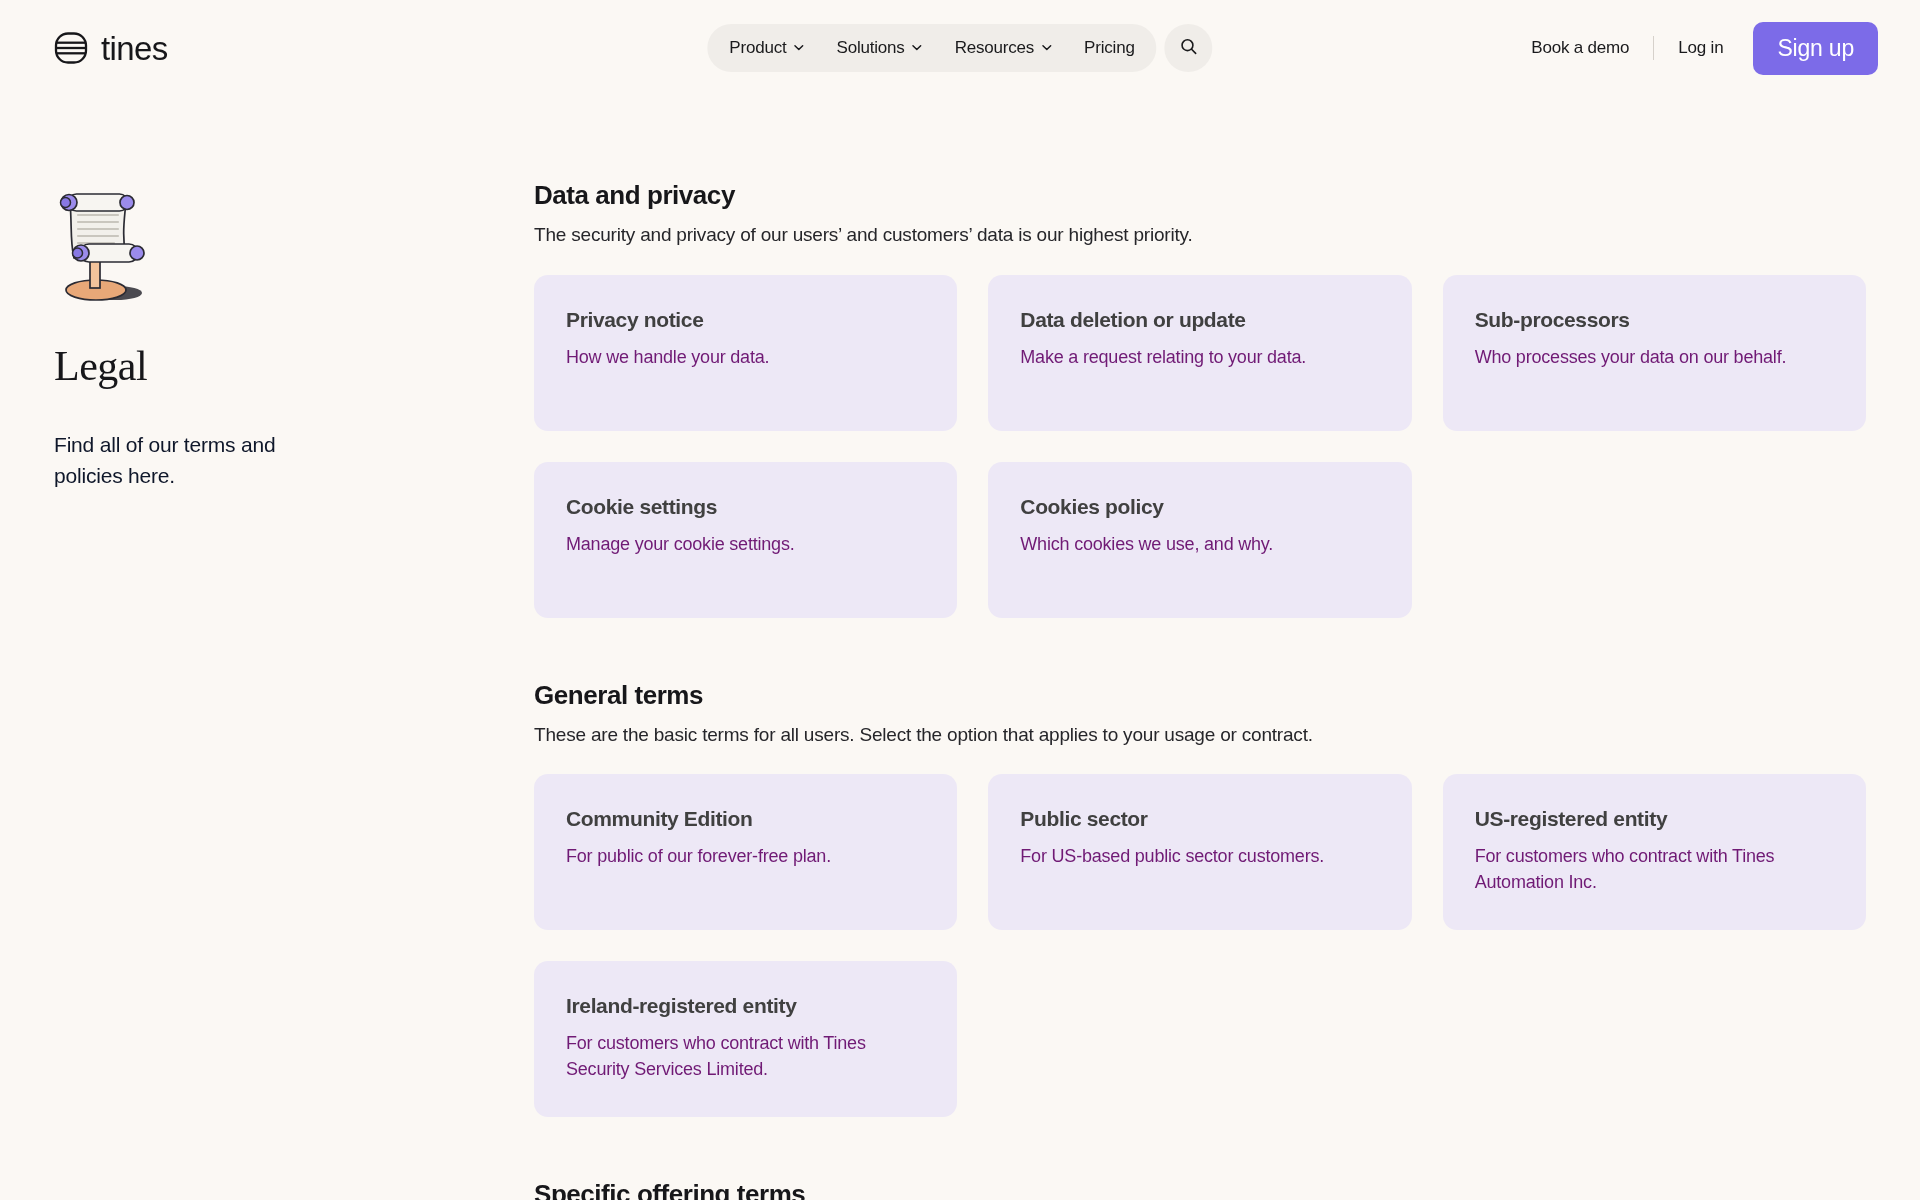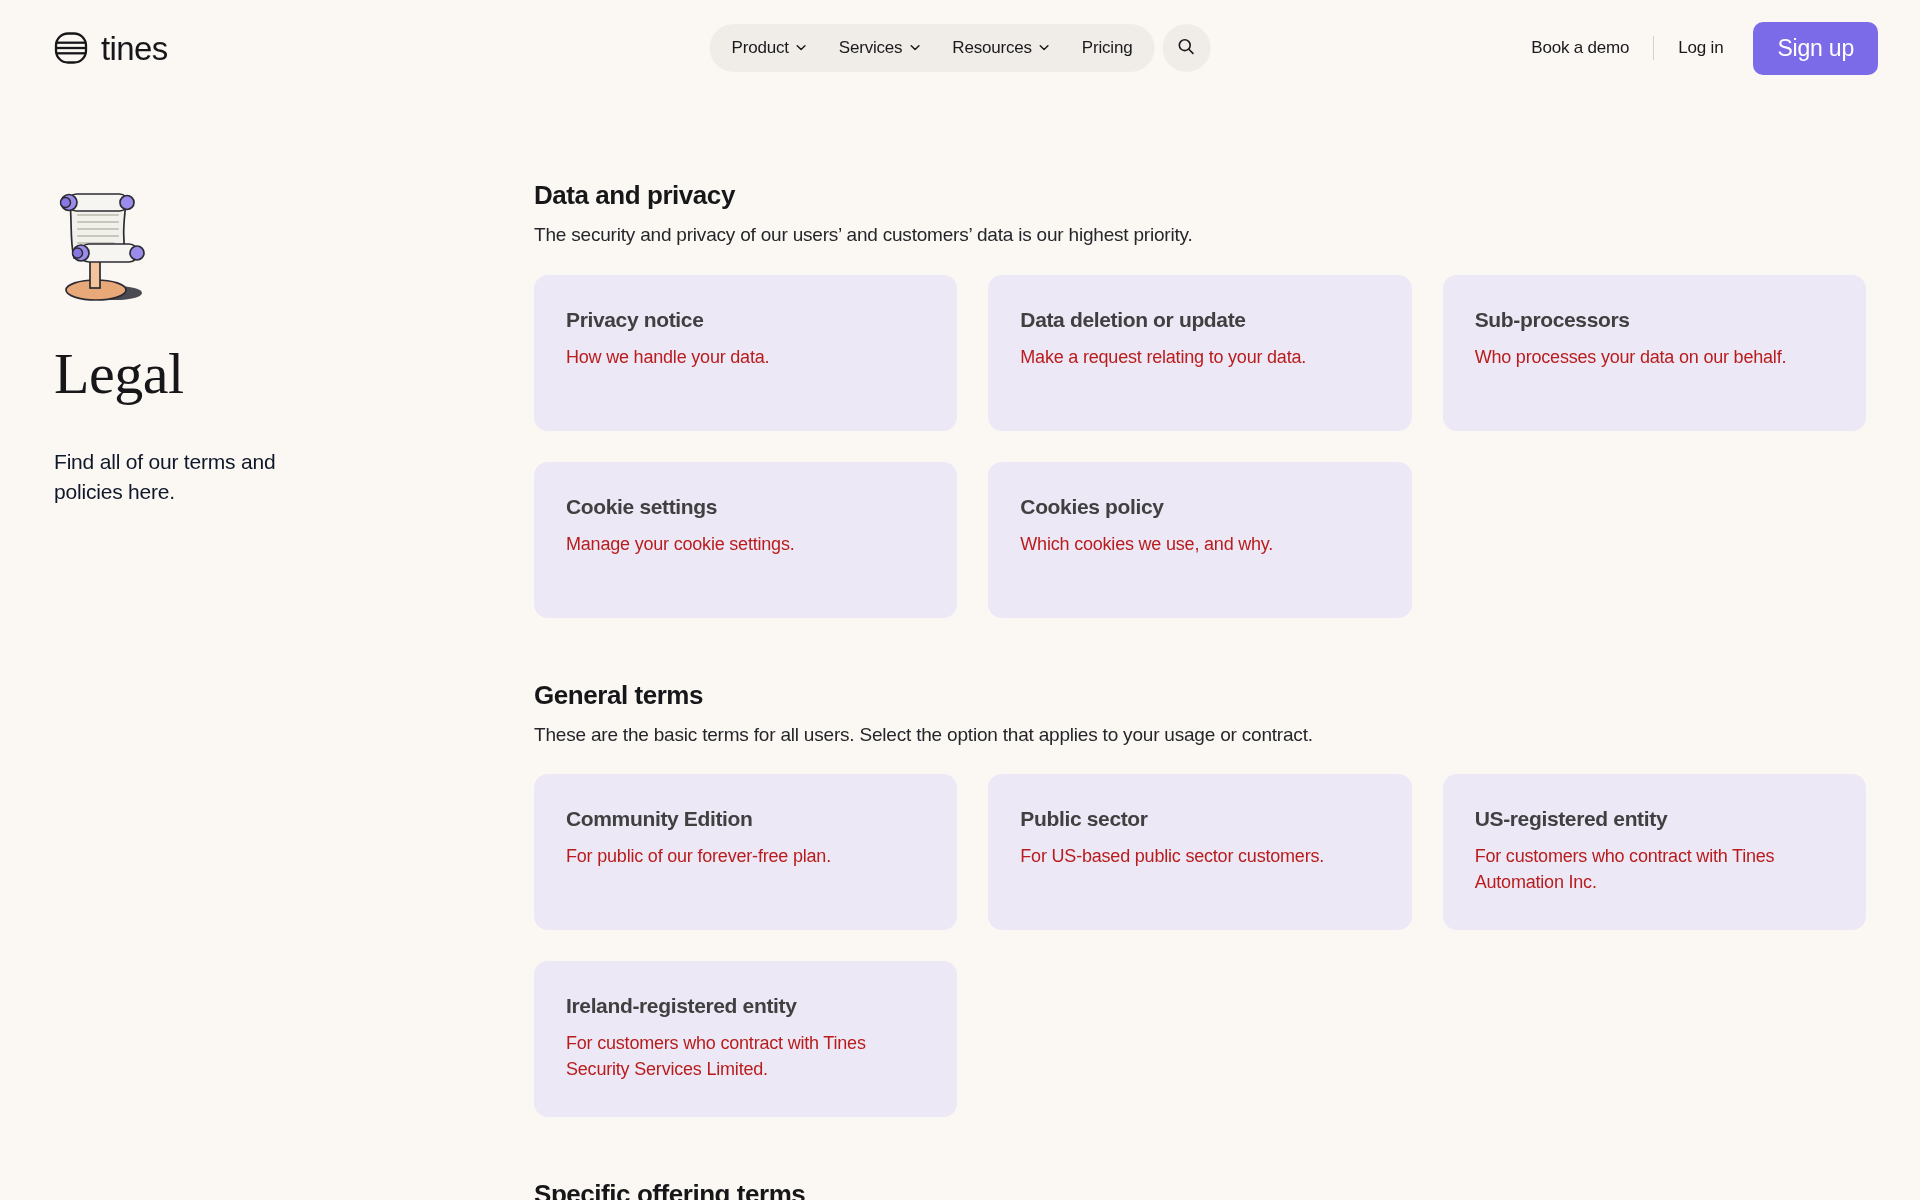--- a/index.html
+++ b/index.html
@@ -140,21 +140,21 @@
   .aside {
     width: 480px;
     flex: 0 0 480px;
     padding-right: 40px;
   }
 
   .scroll-illo { width: 104px; height: 128px; display: block; margin-bottom: 36px; }
 
   .page-title {
     font-family: "Liberation Serif", serif;
-    font-size: 58px;
+    font-size: 42px;
     font-weight: 400;
     line-height: 1.05;
     letter-spacing: -0.5px;
     color: #17171A;
     margin-bottom: 42px;
   }
   .page-sub {
     font-size: 21px;
     line-height: 1.45;
     letter-spacing: -0.2px;
@@ -201,21 +201,21 @@
     font-weight: 700;
     letter-spacing: -0.35px;
     color: #404040;
     margin-bottom: 12px;
     line-height: 1.2;
   }
   .card-desc {
     font-size: 18px;
     line-height: 1.45;
     letter-spacing: -0.2px;
-    color: #b91c1c;
+    color: #701a75;
   }
 
   .section-title-last { margin-bottom: 0; }
 </style>
 </head>
 <body>
 
 <header class="site-header">
 
   <a class="brand" href="#">
@@ -236,21 +236,21 @@
       <div class="nav-item">
         <span>Product</span>
         <span class="chev">
           <svg viewBox="0 0 12 12" width="11" height="11">
               <path d="M1.8 4L6 8.2 10.2 4" stroke="#1A1A1C" stroke-width="1.6" fill="none" stroke-linecap="round" stroke-linejoin="round"></path>
             </svg>
         </span>
       </div>
 
       <div class="nav-item">
-        <span>Services</span>
+        <span>Solutions</span>
         <span class="chev">
           <svg viewBox="0 0 12 12" width="11" height="11">
               <path d="M1.8 4L6 8.2 10.2 4" stroke="#1A1A1C" stroke-width="1.6" fill="none" stroke-linecap="round" stroke-linejoin="round"></path>
             </svg>
         </span>
       </div>
 
       <div class="nav-item">
         <span>Resources</span>
         <span class="chev">

